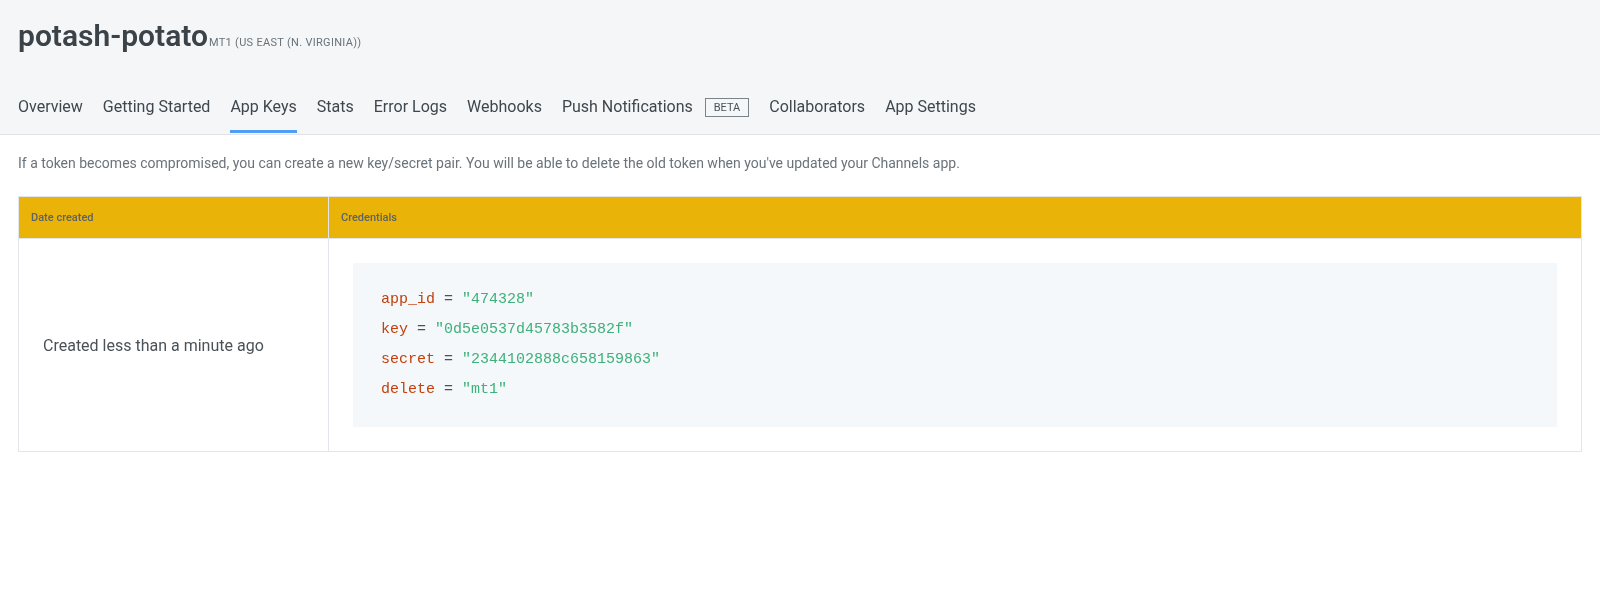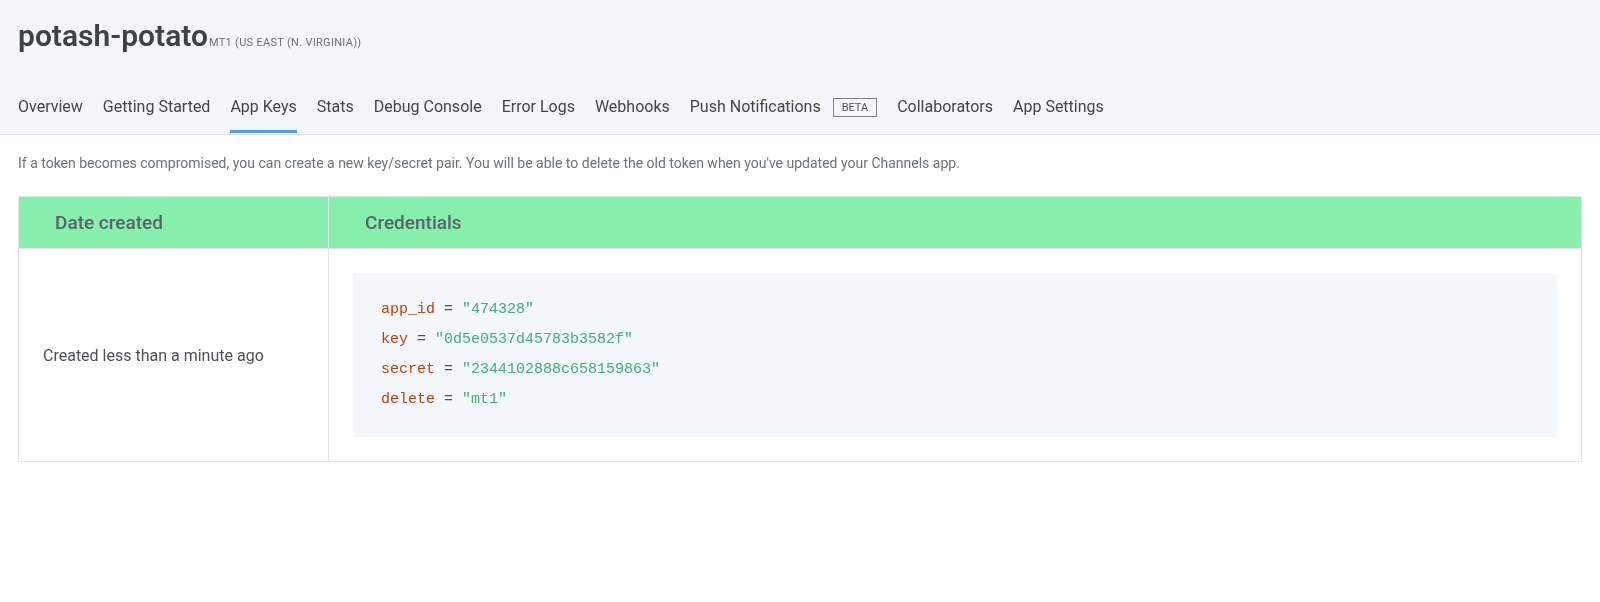--- a/index.html
+++ b/index.html
@@ -74,24 +74,24 @@
   }
   table.keys {
     width: 100%;
     border-collapse: collapse;
     border: 1px solid #e2e6ea;
     margin-bottom: 26px;
   }
   table.keys th {
     text-align: left;
     font-weight: 500;
-    font-size: 19px;
+    font-size: 11px;
     color: #5a626a;
-    background: #86efac;
-    padding: 14px 36px;
+    background: #eab308;
+    padding: 14px 12px;
     border: 1px solid #e2e6ea;
   }
   table.keys td {
     border: 1px solid #e2e6ea;
     padding: 24px;
     vertical-align: middle;
     font-size: 16px;
     color: #4a5258;
   }
   table.keys th:first-child,
@@ -137,23 +137,20 @@
     <div class="tab">
       <span>Getting Started</span>
     </div>
     <div class="tab active">
       <span>App Keys</span>
     </div>
     <div class="tab">
       <span>Stats</span>
     </div>
     <div class="tab">
-      <span>Debug Console</span>
-    </div>
-    <div class="tab">
       <span>Error Logs</span>
     </div>
     <div class="tab">
       <span>Webhooks</span>
     </div>
     <div class="tab">
       <span>Push Notifications</span>
       <span class="beta">BETA</span>
     </div>
     <div class="tab">

